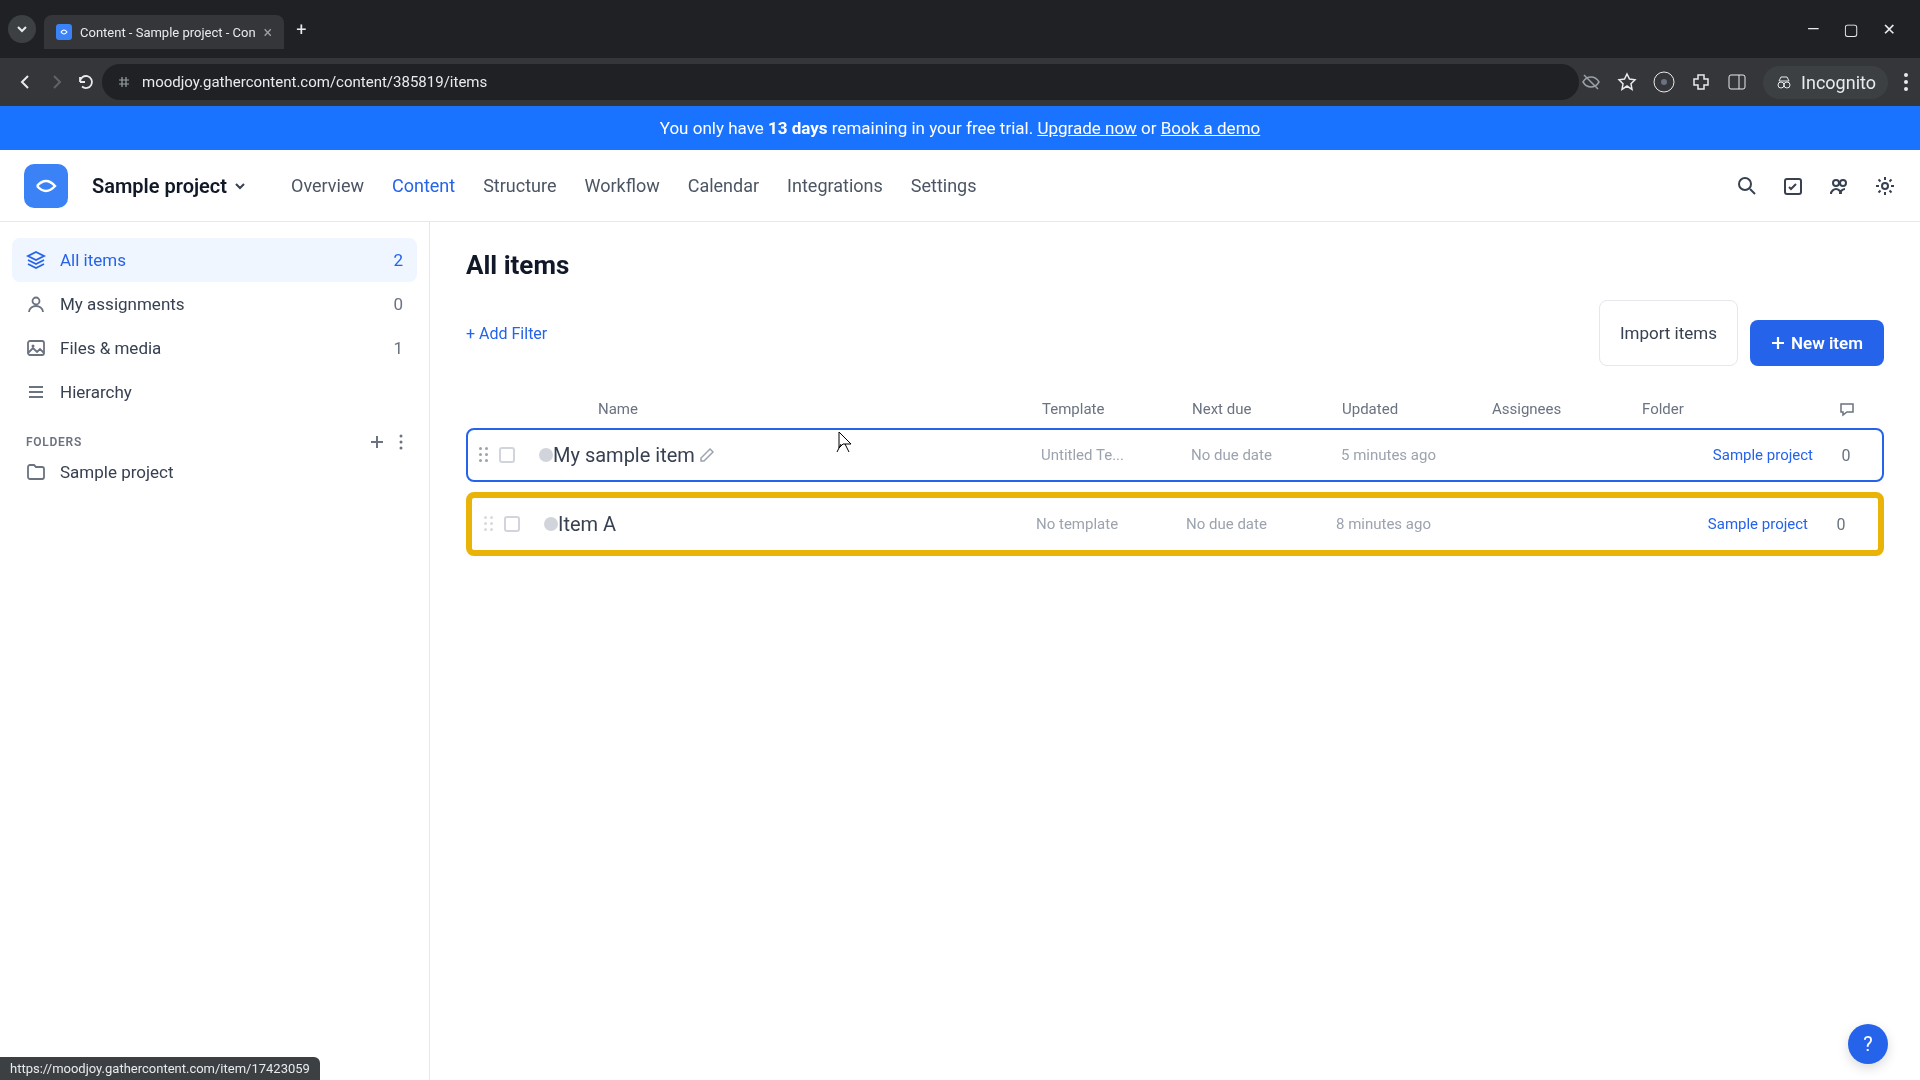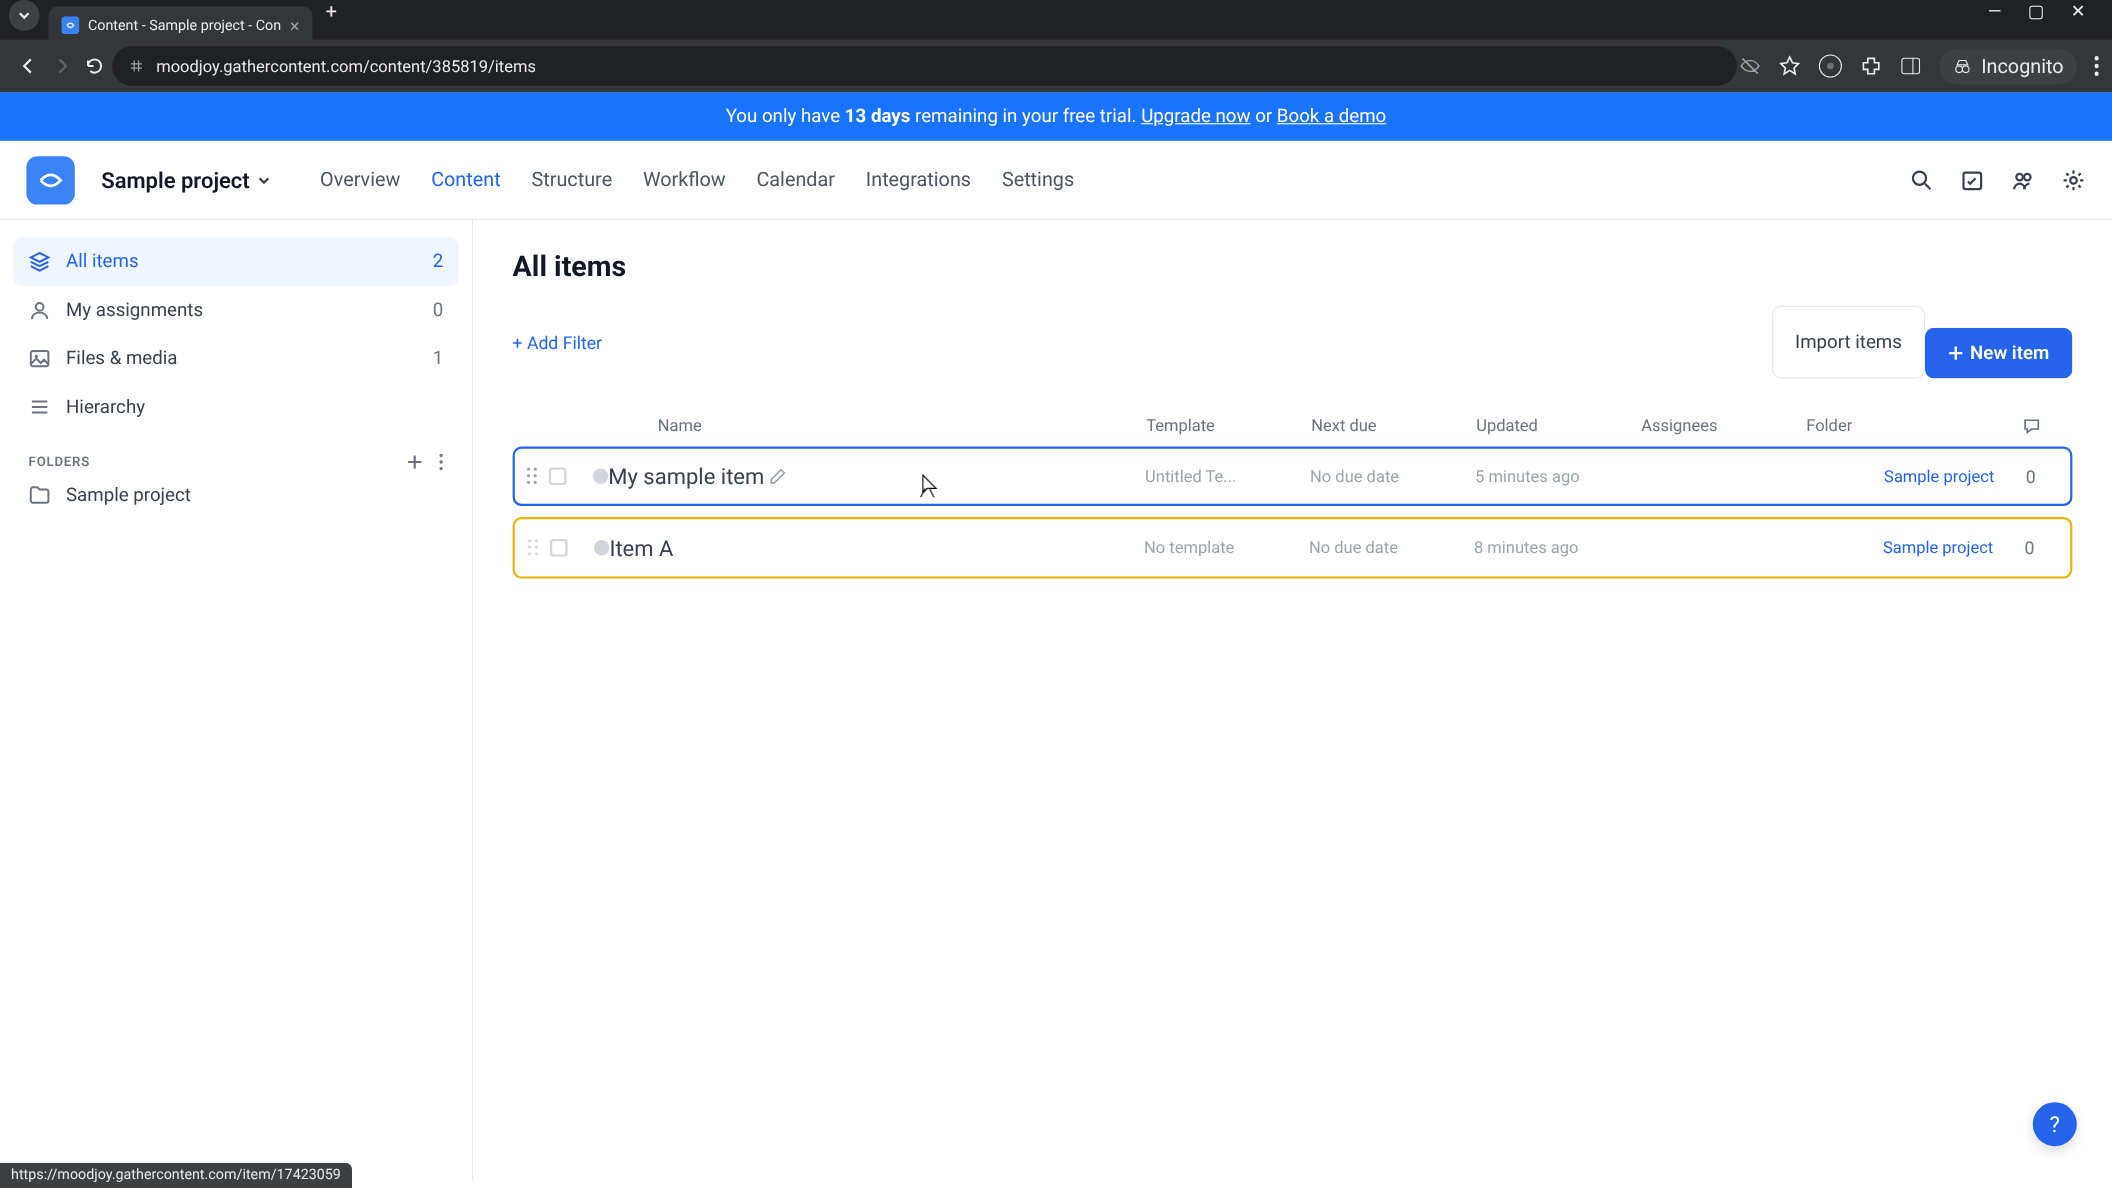--- a/index.html
+++ b/index.html
@@ -1,20 +1,20 @@
 <!DOCTYPE html>
 <html><head>
 <meta charset="utf-8">
 <style>
 * { margin: 0; padding: 0; box-sizing: border-box; font-family: -apple-system, BlinkMacSystemFont, "Segoe UI", Roboto, sans-serif; }
 body { width: 1920px; height: 1080px; overflow: hidden; background: #fff; }
 
 
 .browser-chrome { background: #202124; color: #e8eaed; }
-.tab-strip { display: flex; height: 36px; padding: 0 8px; }
+.tab-strip { display: flex; align-items: center; height: 58px; padding: 0 8px; }
 .tab-caret { width: 28px; height: 28px; border-radius: 50%; background: #3c4043; display: flex; align-items: center; justify-content: center; margin-right: 8px; cursor: pointer; }
 .tab { display: flex; align-items: center; background: #35363a; border-radius: 8px 8px 0 0; padding: 8px 12px; min-width: 240px; gap: 8px; height: 34px; margin-top: 6px; }
 .tab-favicon { width: 16px; height: 16px; background: #3b82f6; border-radius: 3px; display: flex; align-items: center; justify-content: center; }
 .tab-title { font-size: 13px; color: #e8eaed; white-space: nowrap; overflow: hidden; text-overflow: ellipsis; flex: 1; }
 .tab-close { color: #9aa0a6; cursor: pointer; font-size: 16px; }
 .new-tab { color: #e8eaed; margin-left: 12px; cursor: pointer; font-size: 18px; }
 .window-controls { margin-left: auto; display: flex; gap: 24px; padding-right: 16px; color: #e8eaed; }
 .window-controls span { cursor: pointer; }
 .toolbar { display: flex; align-items: center; height: 48px; padding: 0 12px; gap: 2px; background: #35363a; }
 .nav-btn { width: 28px; height: 28px; display: flex; align-items: center; justify-content: center; color: #9aa0a6; cursor: pointer; border-radius: 50%; }
@@ -49,31 +49,31 @@
 .sidebar-item.active .count { color: #2563eb; }
 .sidebar-section { margin-top: 20px; padding: 0 14px; display: flex; align-items: center; }
 .sidebar-section-title { font-size: 12px; letter-spacing: 0.06em; color: #6b7280; font-weight: 600; }
 .sidebar-section-actions { margin-left: auto; display: flex; gap: 14px; color: #6b7280; }
 .sidebar-spacer { flex: 1; }
 
 .main { flex: 1; padding: 28px 36px; position: relative; }
 .page-title { font-size: 26px; font-weight: 700; color: #111827; margin-bottom: 20px; }
 .filter-row { display: flex; align-items: center; margin-bottom: 24px; }
 .add-filter { color: #2563eb; font-size: 16px; cursor: pointer; }
-.filter-actions { margin-left: auto; display: flex; gap: 0; }
+.filter-actions { margin-left: auto; display: flex; gap: 12px; }
 .btn { padding: 12px 20px; border-radius: 8px; font-size: 17px; cursor: pointer; border: 1px solid transparent; display: inline-flex; align-items: center; gap: 6px; }
 .btn-secondary { background: #fff; border-color: #e5e7eb; color: #374151; }
 .btn-primary { background: #2563eb; color: #fff; font-weight: 600; margin-top: 20px; }
 
 
 .table { width: 100%; }
 .thead { display: grid; grid-template-columns: 60px 1fr 150px 150px 150px 150px 180px 50px; padding: 10px 12px; color: #6b7280; font-size: 15px; align-items: center; }
 .thead .th-name { padding-left: 60px; }
 .th-comments { display: flex; justify-content: center; }
-.table-row { display: grid; grid-template-columns: 60px 1fr 150px 150px 150px 150px 180px 50px; padding: 14px 12px; align-items: center; border: 2px solid #eab308; border-radius: 8px; margin-bottom: 10px; background: #fff; }
+.table-row { display: grid; grid-template-columns: 60px 1fr 150px 150px 150px 150px 180px 50px; padding: 14px 12px; align-items: center; border: 6px solid #eab308; border-radius: 8px; margin-bottom: 10px; background: #fff; }
 .table-row.hovered { border: 2px solid #2563eb; padding: 13px 11px; }
 .row-handle { display: flex; align-items: center; gap: 10px; color: #9ca3af; }
 .drag-dots { display: grid; grid-template-columns: 4px 4px; grid-template-rows: 4px 4px 4px; gap: 2px; }
 .drag-dots span { width: 3px; height: 3px; background: #9ca3af; border-radius: 50%; }
 .checkbox { width: 16px; height: 16px; border: 2px solid #d1d5db; border-radius: 3px; }
 .row-name { display: flex; align-items: center; gap: 0; color: #374151; font-size: 20px; }
 .status-dot { width: 14px; height: 14px; background: #d1d5db; border-radius: 50%; }
 .edit-icon { color: #9ca3af; margin-left: 4px; }
 .cell-muted { color: #9ca3af; font-size: 15px; overflow: hidden; text-overflow: ellipsis; white-space: nowrap; }
 .cell-folder { color: #2563eb; font-size: 15px; text-align: right; padding-right: 8px;}

